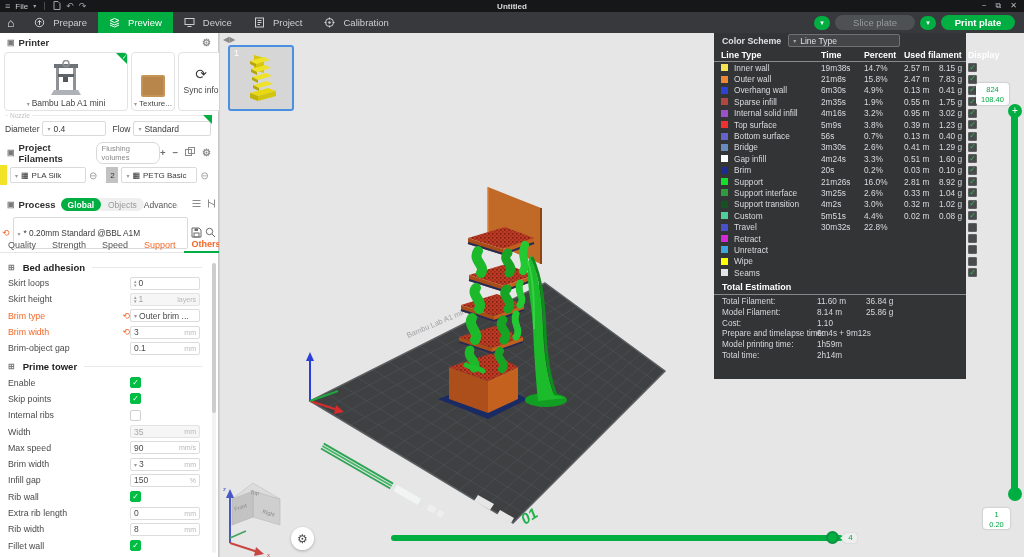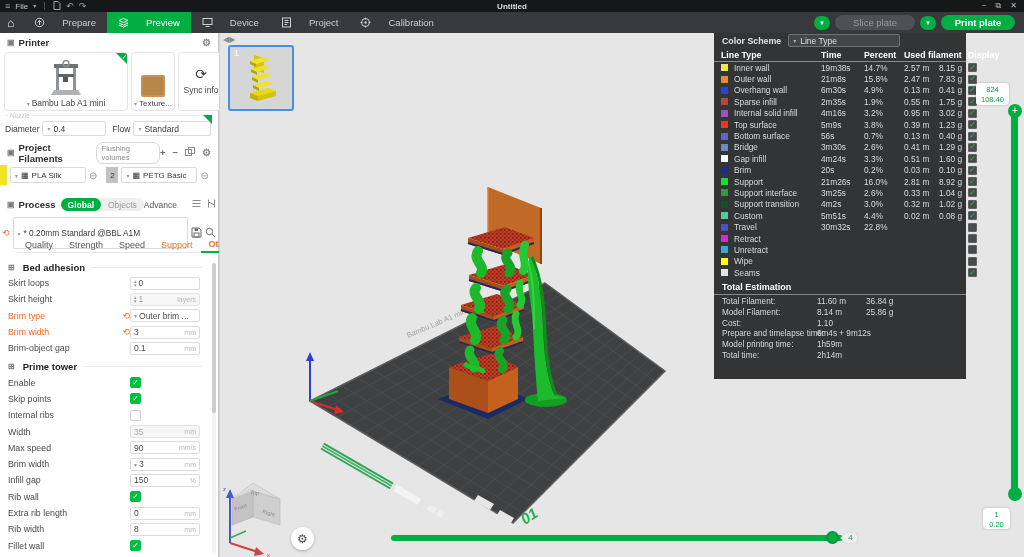--- a/index.html
+++ b/index.html
@@ -13,21 +13,21 @@
   .tb-left{display:flex;align-items:center;gap:5px;padding-left:5px;}
   .tb-sep{width:1px;height:8px;background:#4a4d4f;margin:0 3px;}
   .tb-ic{color:#9FA4A8;font-size:9px;line-height:10px;}
   .tb-title{position:absolute;left:50%;transform:translateX(-50%);color:#D8DBDD;font-weight:bold;}
   .tb-controls{margin-left:auto;display:flex;gap:9px;padding-right:7px;color:#B7BBBE;}
 
   
   .tabbar{position:absolute;left:0;top:12px;width:1024px;height:21px;background:#37393C;display:flex;
           align-items:center;color:#CDD0D3;}
   .home-ic{margin:0 9px 0 7px;color:#E8EAEB;font-size:12px;}
-  .tab{display:flex;align-items:center;gap:17px;padding:0 11px;height:21px;font-size:9.5px;cursor:default;}
+  .tab{display:flex;align-items:center;gap:8px;padding:0 11px;height:21px;font-size:9.5px;cursor:default;}
   .tab svg{flex:0 0 auto;}
   .tab.active{background:#00AE42;color:#fff;}
   .tab-actions{margin-left:auto;display:flex;align-items:center;gap:5px;padding-right:9px;}
   .chev-pill{width:16px;height:14px;border-radius:7px;background:#00AE42;color:#fff;display:flex;
              align-items:center;justify-content:center;font-size:7px;}
   .slice-pill{width:80px;height:15px;border-radius:8px;background:#4E5153;color:#969A9E;display:flex;
               align-items:center;justify-content:center;font-size:9.5px;}
   .print-pill{width:74px;height:15px;border-radius:8px;background:#00AE42;color:#fff;font-weight:bold;
               display:flex;align-items:center;justify-content:center;font-size:9.5px;}
 
@@ -68,21 +68,21 @@
           padding:0 7px;font-size:8.5px;font-weight:bold;}
   .cap-off{color:#9a9a9a;padding:0 7px;font-size:8.5px;font-weight:normal;}
   .adv{margin-left:auto;font-weight:normal;font-size:8.5px;color:#555;}
   .toggle{width:19px;height:10px;border-radius:5px;background:#00AE42;position:relative;margin-left:4px;}
   .toggle::after{content:"";position:absolute;right:1px;top:1px;width:8px;height:8px;border-radius:50%;background:#fff;}
   .mini-ic{color:#8b8b8b;font-size:9px;margin-left:6px;}
   .preset-row{position:absolute;left:2px;top:184px;width:214px;display:flex;align-items:center;gap:3px;}
   .reset-ic{color:#F2682A;font-size:9px;}
   .preset-box{flex:1;height:32px;font-size:8.3px;}
   .ptabs{position:absolute;left:0;top:204px;width:100%;height:16px;display:flex;
-         border-bottom:1px solid #E6E6E6;font-size:9px;color:#555;margin-left:17px;}
+         border-bottom:1px solid #E6E6E6;font-size:9px;color:#555;}
   .ptab{padding:0 8px;display:flex;align-items:center;height:16px;}
   .ptab.modified{color:#F2682A;}
   .ptab.active{color:#F2682A;font-weight:bold;border-bottom:2px solid #00AE42;}
   .settings{position:absolute;left:0;top:222px;width:212px;height:302px;padding:2px 10px 0 8px;overflow:hidden;}
   .sec-title{display:flex;align-items:center;gap:4px;font-weight:bold;font-size:9.5px;color:#222;
              height:16px;margin-top:2px;}
   .sec-rule{flex:1;height:1px;background:#E9E9E9;margin-left:3px;}
   .srow{display:flex;align-items:center;height:16.3px;font-size:8.8px;color:#4a4a4a;}
   .srow .lbl{flex:1;white-space:nowrap;}
   .srow.modified .lbl{color:#F2682A;}

